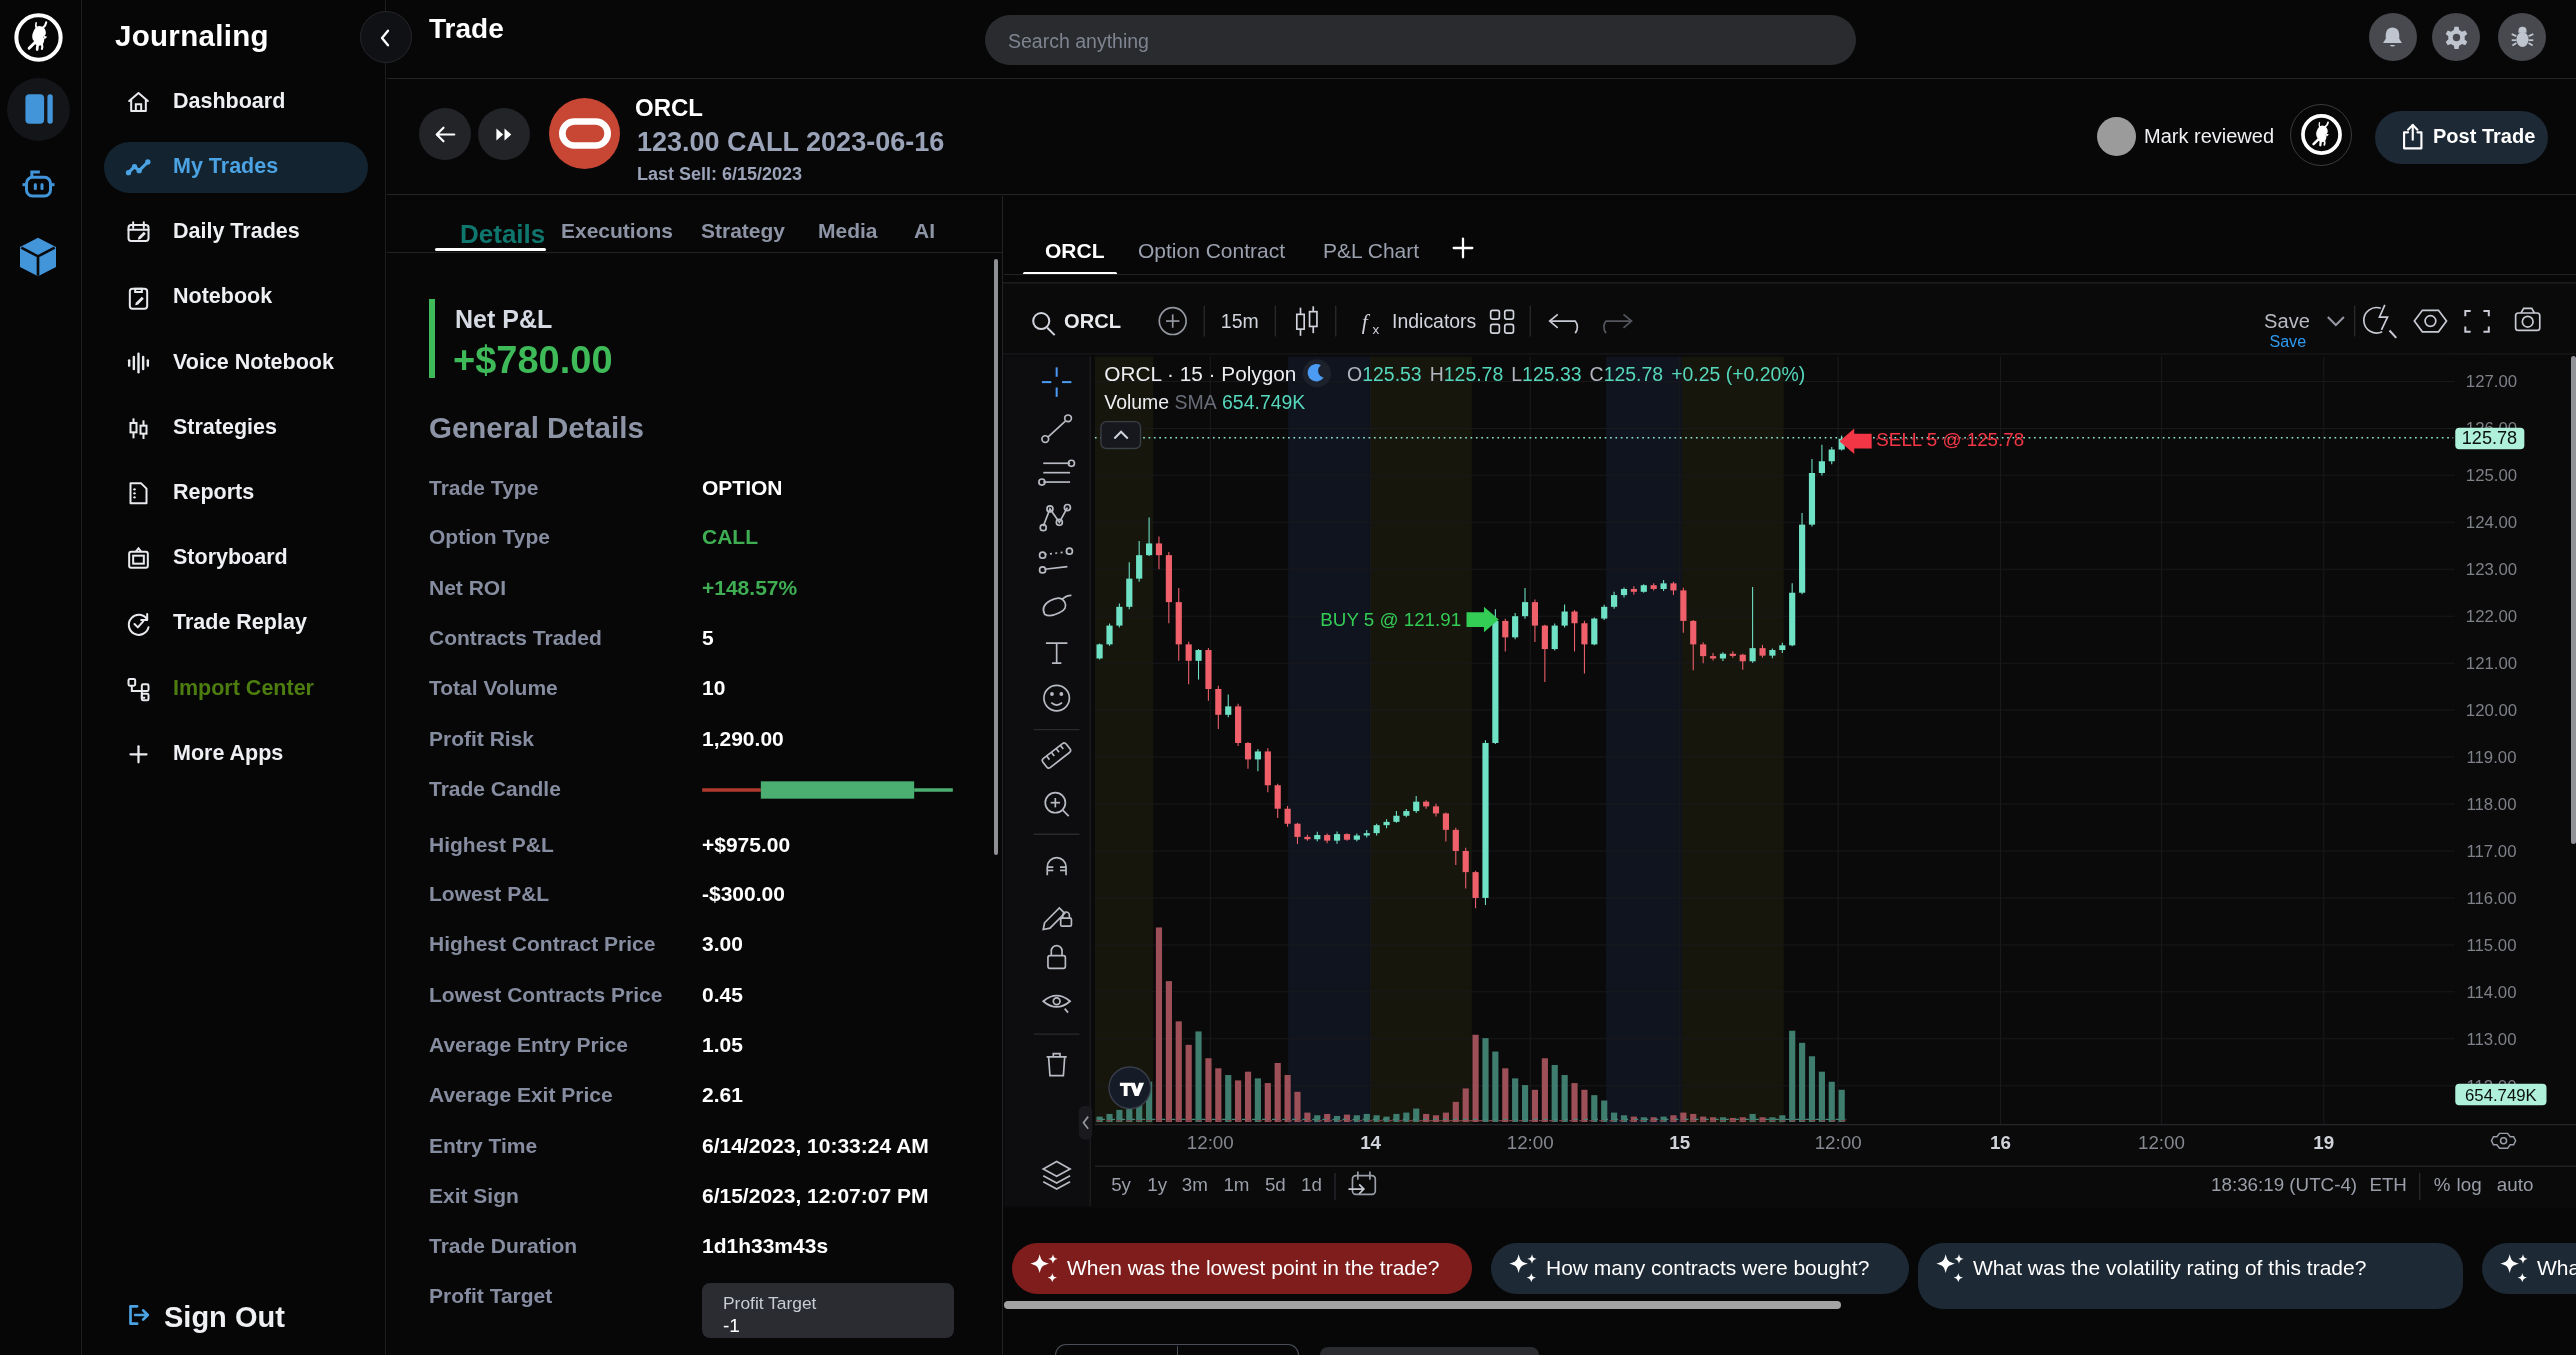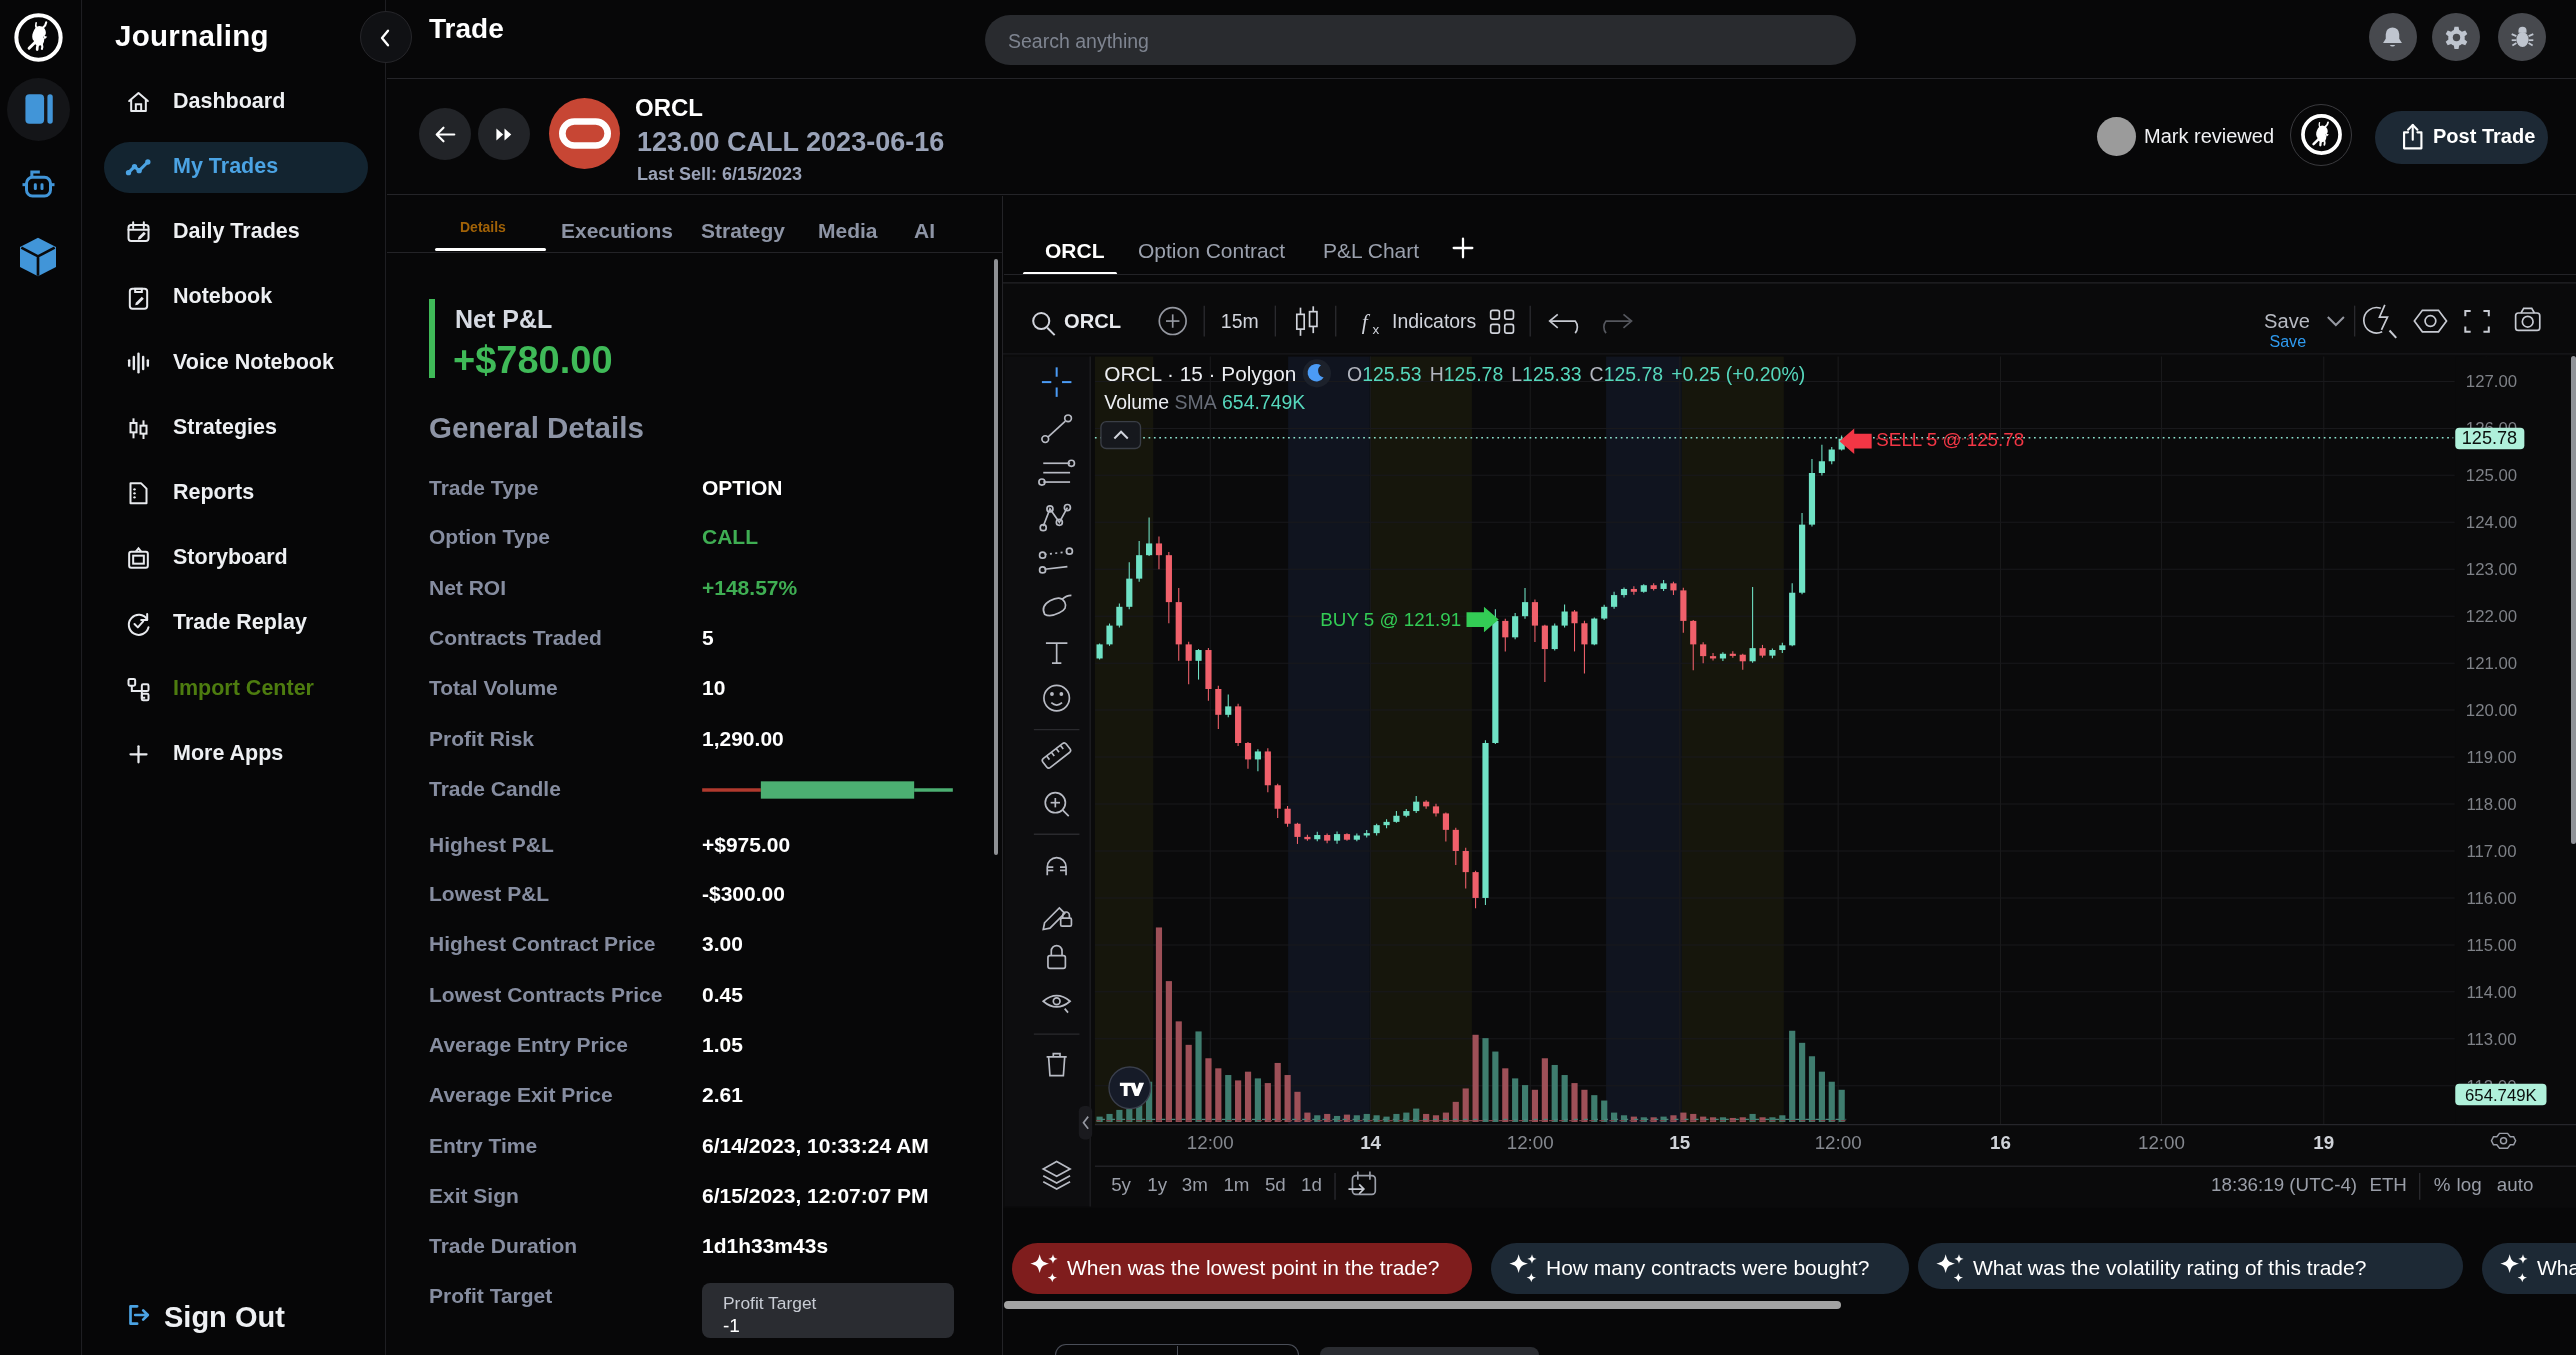--- a/index.html
+++ b/index.html
@@ -200,21 +200,21 @@
   </svg>
 <div class="abs" style="left:2375px;top:111px;width:173px;height:53px;border-radius:27px;background:#1d2935"></div>
 <svg class="abs" width="25.5" height="28" viewBox="0 0 38 42" style="left:2400px;top:123px">
     <g fill="none" stroke="#fff" stroke-width="3.2" stroke-linecap="round" stroke-linejoin="round">
       <path d="M12 14 h-6 v24 h26 v-24 h-6"></path>
       <line x1="19" y1="3" x2="19" y2="25"></line>
       <path d="M12 10 l7 -7 7 7"></path>
     </g>
   </svg>
 <div class="abs txt" style="left:2433px;top:125px;font-size:20px;font-weight:700">Post Trade</div>
-<div class="abs txt" style="left:460px;top:219px;font-size:14px;font-weight:600;color:#a16207">Details</div>
+<div class="abs txt" style="left:460px;top:219px;font-size:26px;font-weight:600;color:#0f766e">Details</div>
 <div class="abs txt" style="left:561px;top:219px;font-size:21px;font-weight:600;color:#8d94a5">Executions</div>
 <div class="abs txt" style="left:701px;top:219px;font-size:21px;font-weight:600;color:#8d94a5">Strategy</div>
 <div class="abs txt" style="left:818px;top:219px;font-size:21px;font-weight:600;color:#8d94a5">Media</div>
 <div class="abs txt" style="left:914px;top:219px;font-size:21px;font-weight:600;color:#8d94a5">AI</div>
 <div class="abs" style="left:435px;top:248px;width:111px;height:3.4px;background:#fff;border-radius:2px"></div>
 <div class="abs" style="left:387px;top:252px;width:616px;height:1.3px;background:#232327"></div>
 <div class="abs" style="left:1002px;top:196px;width:1.3px;height:1159px;background:#232327"></div>
 <div class="abs" style="left:994px;top:259px;width:4px;height:596px;background:#8e9094;border-radius:2px"></div>
 <div class="abs" style="left:429px;top:299px;width:6px;height:79px;background:#3fba58"></div>
 <div class="abs txt" style="left:455px;top:305px;font-size:25px;font-weight:600;color:#d6dae2">Net P&amp;L</div>
@@ -774,21 +774,21 @@
 <div class="abs" style="left:1491px;top:1243px;width:418px;height:51px;background:#1d2935;border-radius:25.5px;overflow:hidden">
     <svg width="32" height="40" viewBox="0 0 48 60" style="position:absolute;left:17.4px;top:6px">
       <g transform="translate(2,6) scale(1.0)" fill="#fff">
         <path d="M0 0 C2.5 -10 4 -11.5 14 -14 C4 -16.5 2.5 -18 0 -28 C-2.5 -18 -4 -16.5 -14 -14 C-4 -11.5 -2.5 -10 0 0 Z" transform="translate(14,30)"></path>
         <path d="M0 0 C1.3 -5 2 -5.8 7 -7 C2 -8.2 1.3 -9 0 -14 C-1.3 -9 -2 -8.2 -7 -7 C-2 -5.8 -1.3 -5 0 0 Z" transform="translate(34,16)"></path>
         <path d="M0 0 C1.3 -5 2 -5.8 7 -7 C2 -8.2 1.3 -9 0 -14 C-1.3 -9 -2 -8.2 -7 -7 C-2 -5.8 -1.3 -5 0 0 Z" transform="translate(33,44)"></path>
       </g>
     </svg>
     <div style="position:absolute;left:55px;top:13.4px;font-size:21px;color:#fff;white-space:nowrap">How many contracts were bought?</div>
   </div>
-<div class="abs" style="left:1918px;top:1243px;width:545px;height:46px;background:#1d2935;border-radius:25.5px;overflow:hidden">
+<div class="abs" style="left:1918px;top:1243px;width:545px;height:66px;background:#1d2935;border-radius:25.5px;overflow:hidden">
     <svg width="32" height="40" viewBox="0 0 48 60" style="position:absolute;left:17.4px;top:6px">
       <g transform="translate(2,6) scale(1.0)" fill="#fff">
         <path d="M0 0 C2.5 -10 4 -11.5 14 -14 C4 -16.5 2.5 -18 0 -28 C-2.5 -18 -4 -16.5 -14 -14 C-4 -11.5 -2.5 -10 0 0 Z" transform="translate(14,30)"></path>
         <path d="M0 0 C1.3 -5 2 -5.8 7 -7 C2 -8.2 1.3 -9 0 -14 C-1.3 -9 -2 -8.2 -7 -7 C-2 -5.8 -1.3 -5 0 0 Z" transform="translate(34,16)"></path>
         <path d="M0 0 C1.3 -5 2 -5.8 7 -7 C2 -8.2 1.3 -9 0 -14 C-1.3 -9 -2 -8.2 -7 -7 C-2 -5.8 -1.3 -5 0 0 Z" transform="translate(33,44)"></path>
       </g>
     </svg>
     <div style="position:absolute;left:55px;top:13.4px;font-size:21px;color:#fff;white-space:nowrap">What was the volatility rating of this trade?</div>
   </div>
 <div class="abs" style="left:2482px;top:1243px;width:268px;height:51px;background:#1d2935;border-radius:25.5px;overflow:hidden">

